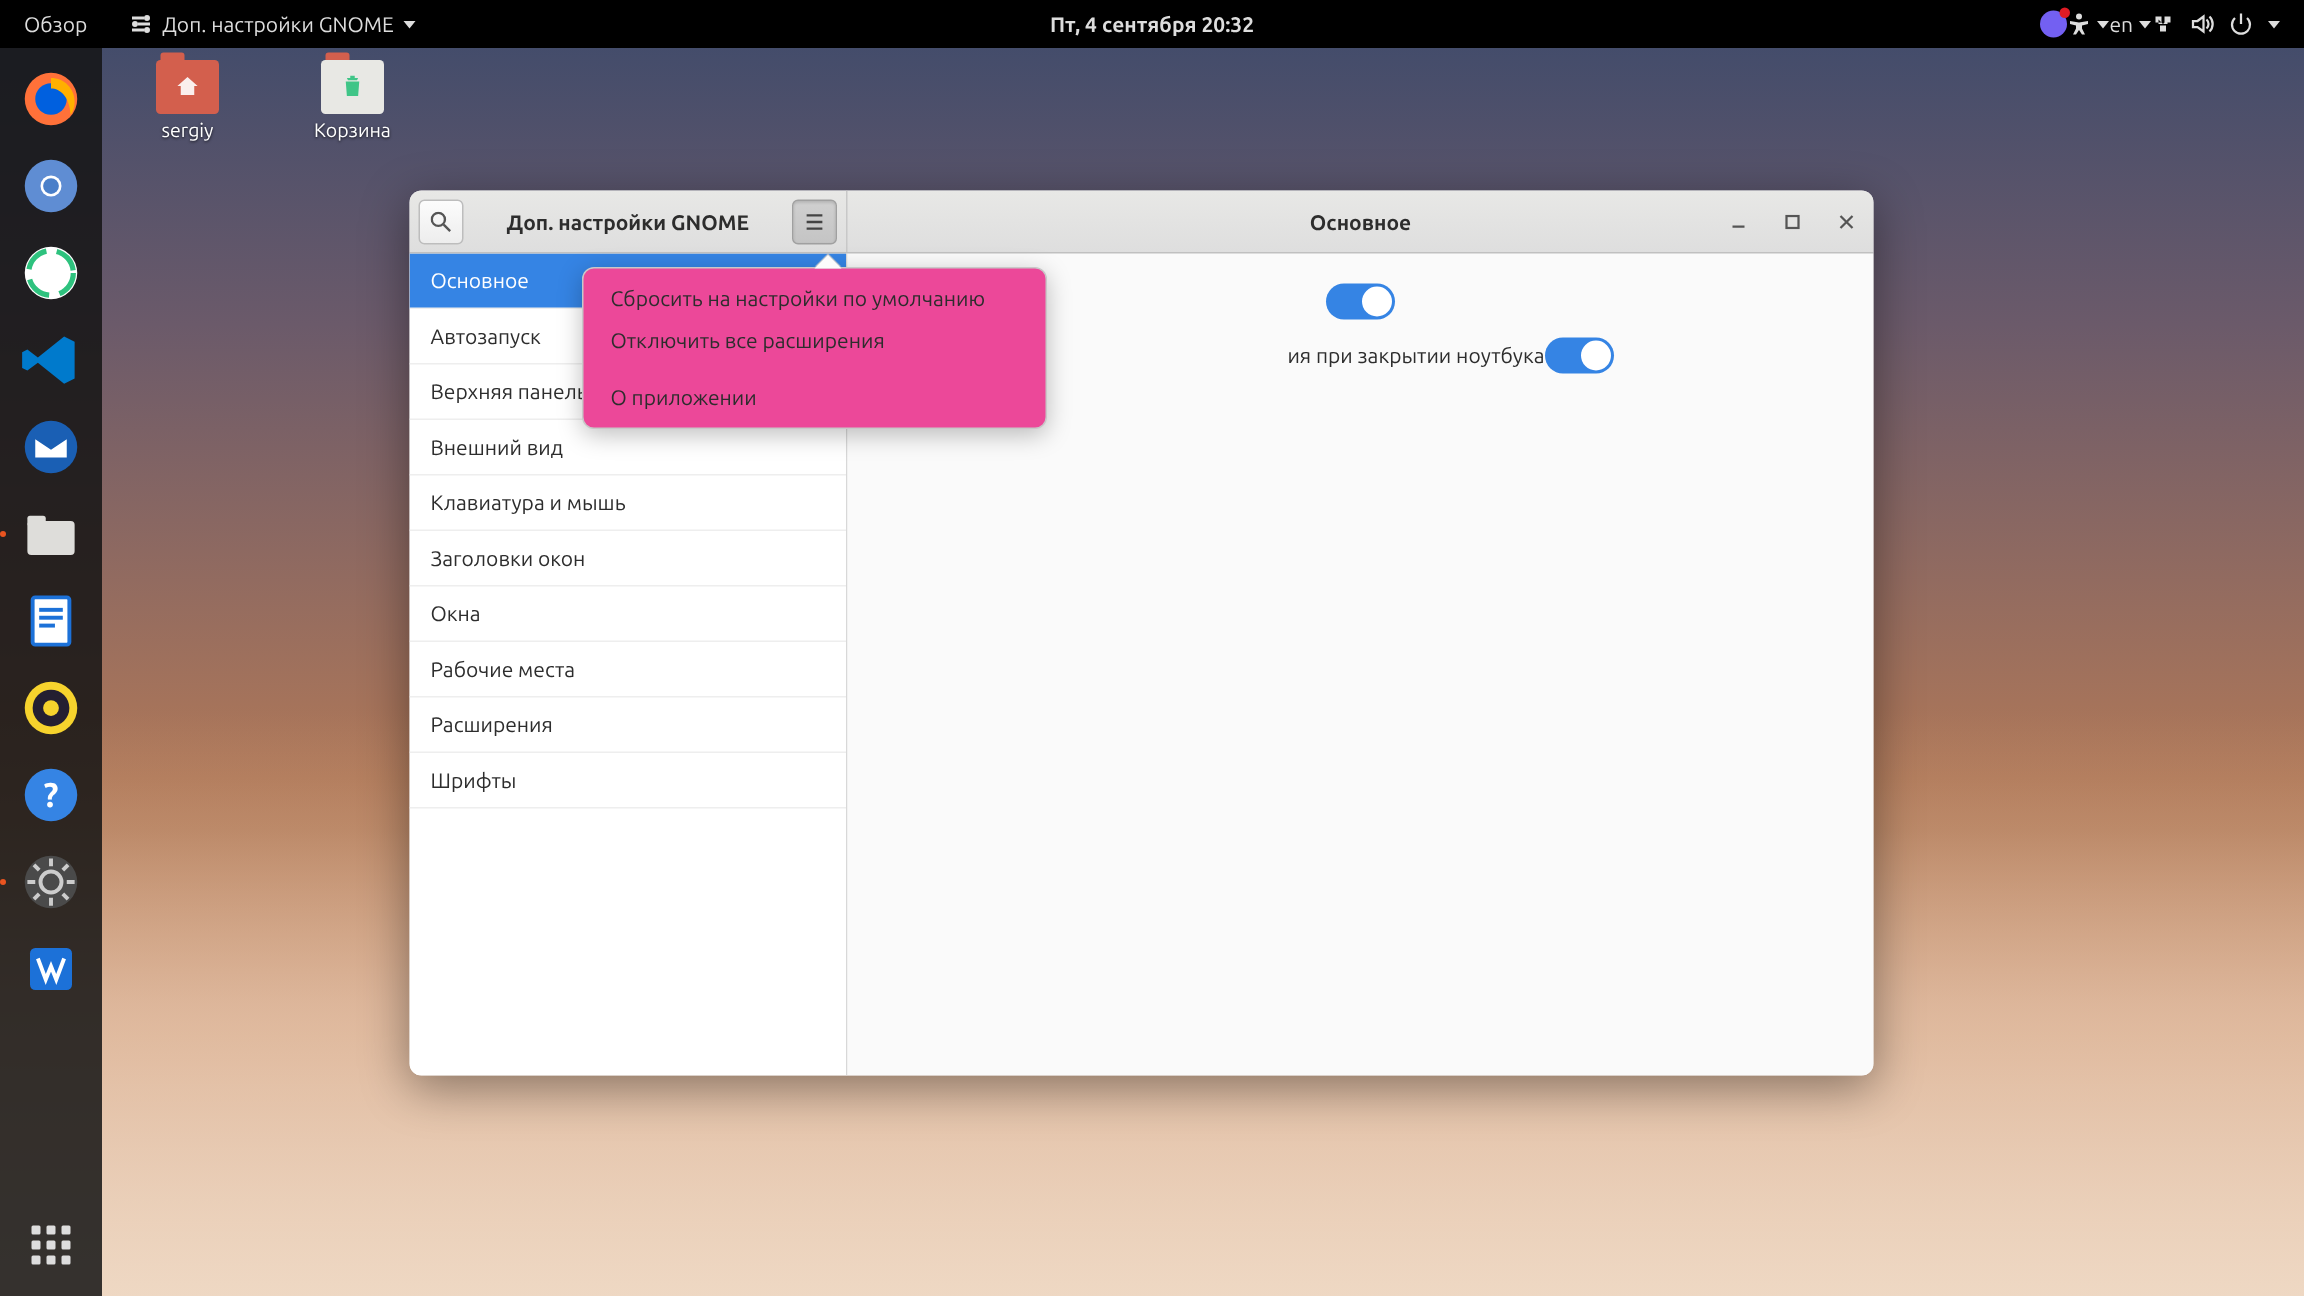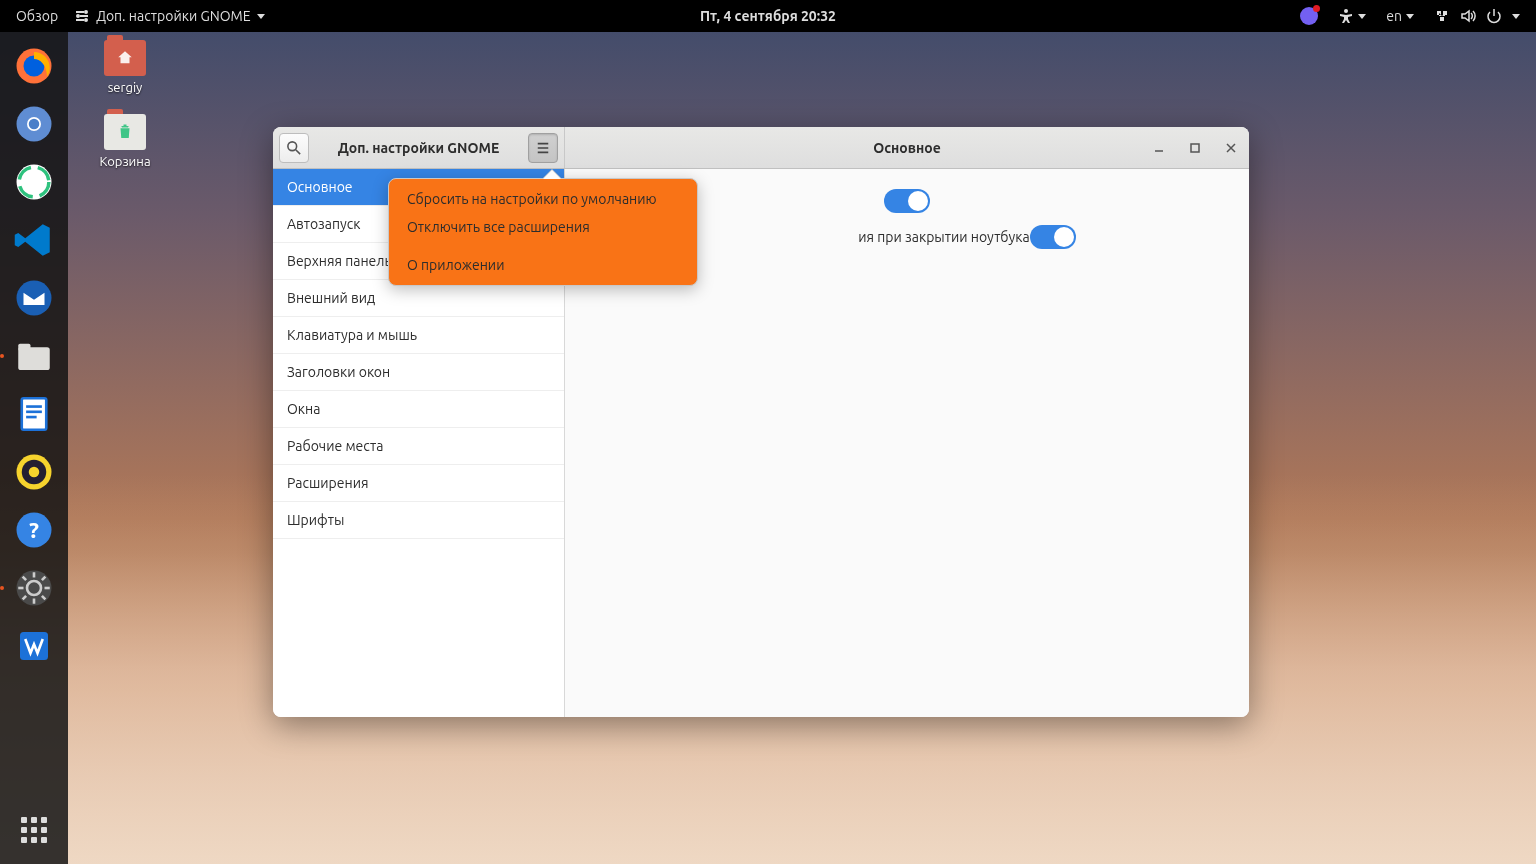--- a/index.html
+++ b/index.html
@@ -1,31 +1,31 @@
 <!DOCTYPE html>
 <html><head>
 <meta charset="utf-8">
 <style>
 * { margin: 0; padding: 0; box-sizing: border-box; font-family: Ubuntu, "Noto Sans", sans-serif; }
 body { width: 1536px; height: 864px; overflow: hidden; position: relative; background: linear-gradient(to bottom, #4a5a7a 0%, #8a6a5a 40%, #c89070 70%, #e0b090 100%); }
 .wallpaper { position: absolute; inset: 0; background: linear-gradient(180deg, #3d4a6b 0%, #6b5a6a 25%, #b07858 60%, #d4a078 80%, #e8c8b0 100%); }
 .wallpaper::before { content: ""; position: absolute; bottom: 0; left: 0; right: 0; height: 45%; background: linear-gradient(180deg, transparent 0%, rgba(200,160,130,0.3) 20%, rgba(230,200,180,0.6) 50%, rgba(240,220,200,0.8) 100%); }
 .topbar { position: absolute; top: 0; left: 0; right: 0; height: 32px; background: #000; color: #ddd; display: flex; align-items: center; font-size: 14px; z-index: 100; }
-.topbar-left { display: flex; align-items: center; gap: 16px; padding-left: 16px; }
+.topbar-left { display: flex; align-items: center; gap: 28px; padding-left: 16px; }
 .topbar-app { display: flex; align-items: center; gap: 6px; }
 .topbar-center { position: absolute; left: 50%; transform: translateX(-50%); font-weight: 700; }
-.topbar-right { margin-left: auto; display: flex; align-items: center; gap: 20px; padding-right: 16px; }
+.topbar-right { margin-left: auto; display: flex; align-items: center; gap: 0; padding-right: 16px; }
 .tri-down { width: 0; height: 0; border-left: 4px solid transparent; border-right: 4px solid transparent; border-top: 5px solid #ddd; }
 .dock { position: absolute; left: 0; top: 32px; bottom: 0; width: 68px; background: rgba(20,20,20,0.85); display: flex; flex-direction: column; align-items: center; padding-top: 8px; gap: 6px; z-index: 50; }
 .dock-item { width: 52px; height: 52px; border-radius: 10px; display: flex; align-items: center; justify-content: center; position: relative; }
 .dock-item.active::before { content:""; position:absolute; left:-8px; top:50%; transform:translateY(-50%); width:4px; height:4px; background:#e95420; border-radius:50%; }
 .dock-spacer { flex: 1; }
 .dock-apps { width: 40px; height: 40px; display: grid; grid-template-columns: repeat(3,6px); grid-template-rows: repeat(3,6px); gap: 4px; align-content: center; justify-content: center; margin-bottom: 14px; }
 .dock-apps span { background: #ddd; border-radius: 1px; }
-.desktop-icons { position: absolute; left: 80px; top: 40px; display: flex; flex-direction: column; gap: 20px; z-index: 10; }
+.desktop-icons { position: absolute; left: 80px; top: 40px; display: flex; flex-direction: row; gap: 20px; z-index: 10; }
 .desktop-icon { width: 90px; display: flex; flex-direction: column; align-items: center; gap: 4px; color: #fff; font-size: 13px; text-align: center; text-shadow: 0 1px 2px rgba(0,0,0,0.8); }
 .folder { width: 42px; height: 36px; background: #d35f4d; border-radius: 3px; position: relative; display:flex; align-items:center; justify-content:center; }
 .folder::before { content:""; position:absolute; top:-5px; left:3px; width:16px; height:5px; background:#d35f4d; border-radius:2px 2px 0 0; }
 .folder svg { width: 18px; height: 18px; fill: #fff; opacity: 0.9; }
 .app-launcher-icon { width: 42px; height: 42px; background: #e0e0e0; border-radius: 6px; display:flex; align-items:center; justify-content:center; }
 .window { position: absolute; left: 273px; top: 127px; width: 976px; height: 590px; background: #fafafa; border-radius: 8px; box-shadow: 0 8px 32px rgba(0,0,0,0.4); display: flex; flex-direction: column; overflow: hidden; z-index: 60; }
 .headerbar { height: 42px; background: linear-gradient(#e8e8e6, #dedede); border-bottom: 1px solid #c0c0c0; display: flex; align-items: stretch; position: relative; }
 .headerbar-left { width: 292px; border-right: 1px solid #c8c8c8; display: flex; align-items: center; padding: 5px 6px; gap: 6px; }
 .hb-btn { height: 30px; min-width: 30px; border: 1px solid #bdbdbd; border-radius: 4px; background: linear-gradient(#fcfcfc,#ededed); display: flex; align-items: center; justify-content: center; cursor: pointer; }
 .hb-btn.pressed { background: linear-gradient(#d0d0d0,#c4c4c4); border-color: #a0a0a0; box-shadow: inset 0 1px 2px rgba(0,0,0,0.15); }
@@ -35,21 +35,21 @@
 .win-controls { position: absolute; right: 6px; top: 50%; transform: translateY(-50%); display: flex; gap: 12px; }
 .win-ctrl { width: 24px; height: 24px; display: flex; align-items: center; justify-content: center; cursor: pointer; color: #555; }
 .window-body { flex: 1; display: flex; }
 .sidebar { width: 292px; border-right: 1px solid #d8d8d8; background: #fff; }
 .sidebar-item { height: 37px; padding: 0 14px; display: flex; align-items: center; font-size: 14px; color: #2d2d2d; border-bottom: 1px solid #eee; cursor: pointer; }
 .sidebar-item.selected { background: #3584e4; color: #fff; }
 .content { flex: 1; background: #fafafa; padding: 18px 18px; }
 .content-row { display: flex; align-items: center; justify-content: center; height: 28px; margin-bottom: 8px; font-size: 14px; color: #2d2d2d; }
 .switch { width: 46px; height: 24px; background: #3584e4; border-radius: 12px; position: relative; cursor: pointer; }
 .switch::after { content:""; position:absolute; right:2px; top:2px; width:20px; height:20px; background:#fff; border-radius:50%; }
-.popover { position: absolute; left: 388px; top: 178px; width: 310px; background: #f97316; border: 1px solid #c8c8c8; border-radius: 8px; box-shadow: 0 4px 16px rgba(0,0,0,0.25); z-index: 200; padding: 6px 0; }
+.popover { position: absolute; left: 388px; top: 178px; width: 310px; background: #ec4899; border: 1px solid #c8c8c8; border-radius: 8px; box-shadow: 0 4px 16px rgba(0,0,0,0.25); z-index: 200; padding: 6px 0; }
 .popover::before { content:""; position:absolute; top:-9px; left:154px; width:0; height:0; border-left:9px solid transparent; border-right:9px solid transparent; border-bottom:9px solid #fcfcfc; filter: drop-shadow(0 -1px 0 #c8c8c8); }
 .popover-item { padding: 6px 18px; font-size: 14px; color: #2d2d2d; cursor: pointer; }
 .popover-sep { height: 10px; }
 .viber-icon { width:18px; height:18px; background:#7360f2; border-radius:50%; position:relative; }
 .viber-icon::after { content:""; position:absolute; top:-2px; right:-2px; width:7px; height:7px; background:#e01b24; border-radius:50%; }
 .svg-icon { width:16px; height:16px; fill:#ddd; }
 .dock-svg { width:42px; height:42px; }
 </style>
 </head>
 <body>

